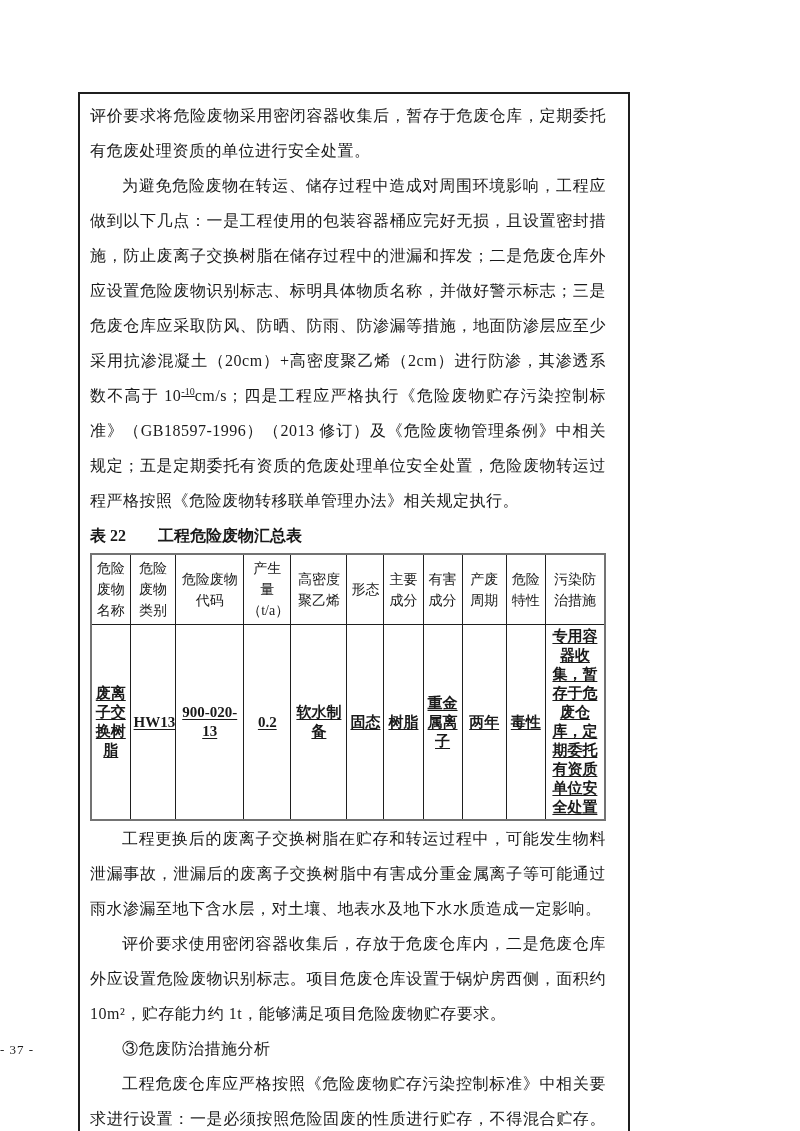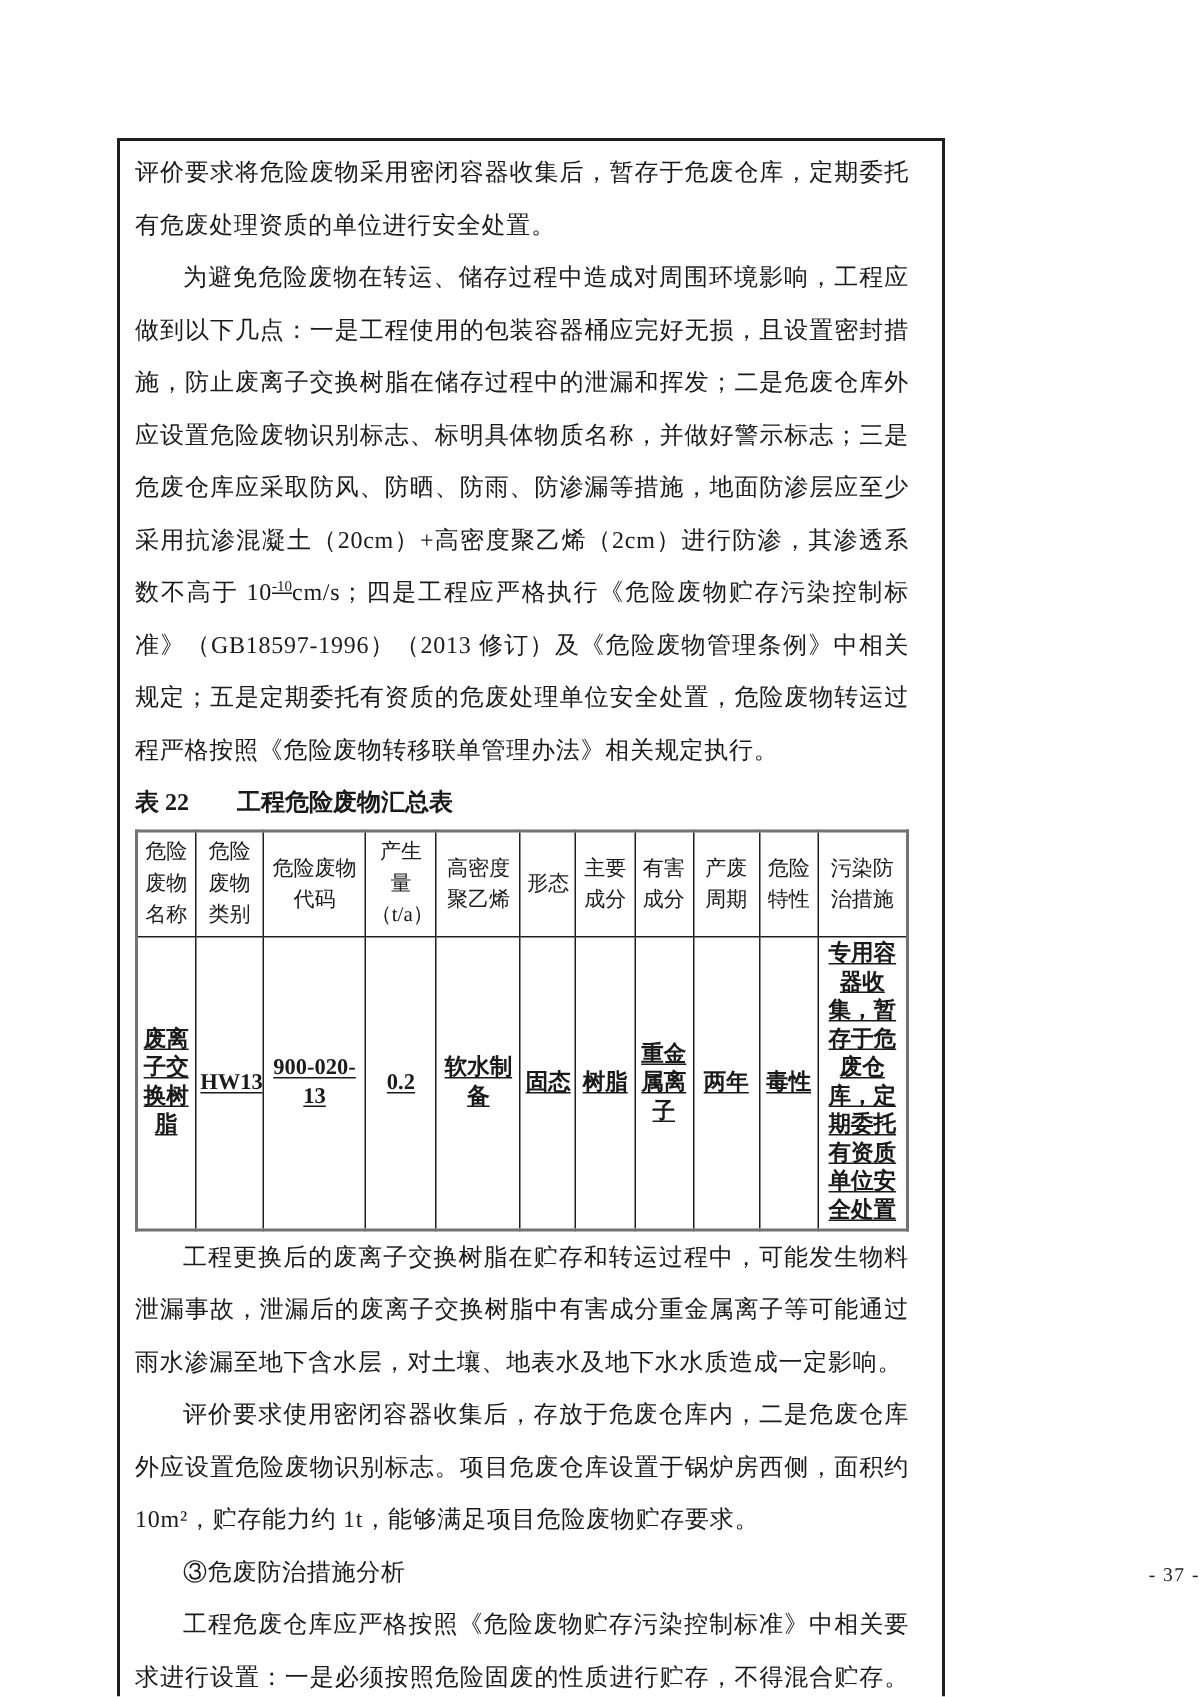--- a/index.html
+++ b/index.html
@@ -72,21 +72,21 @@
     line-height: 19px;
     height: 129px;
     text-decoration: underline;
     text-underline-offset: 2px;
   }
   .page-number {
     position: absolute;
     left: 0;
     top: 1042px;
     width: 100%;
-    text-align: right;
+    text-align: left;
     font-size: 13px;
     letter-spacing: 1px;
   }
 </style>
 </head>
 <body>
 
 <div class="page">
   <div class="frame">
 

